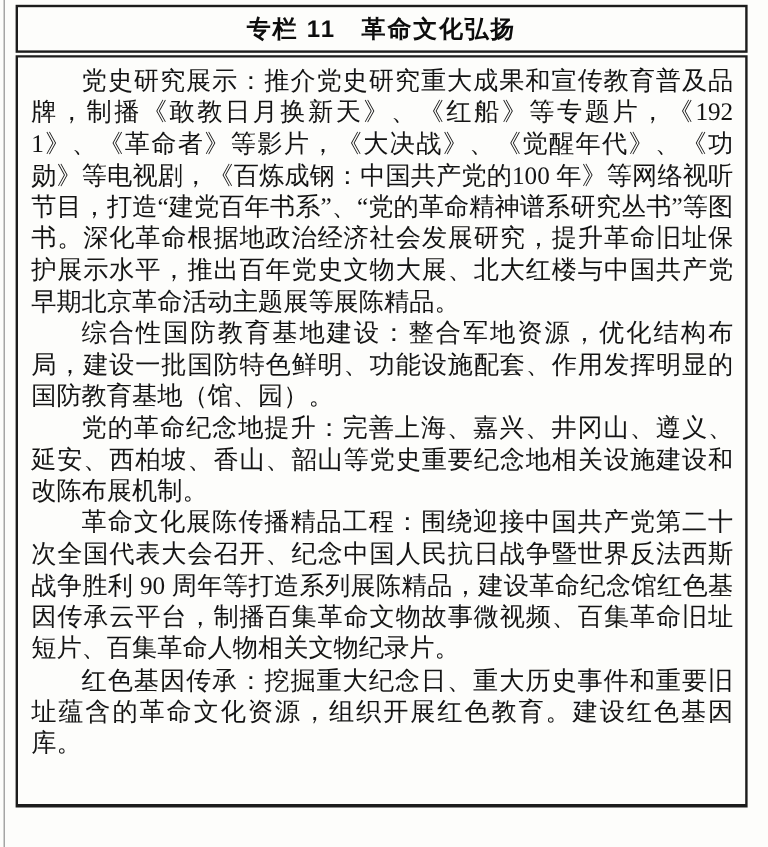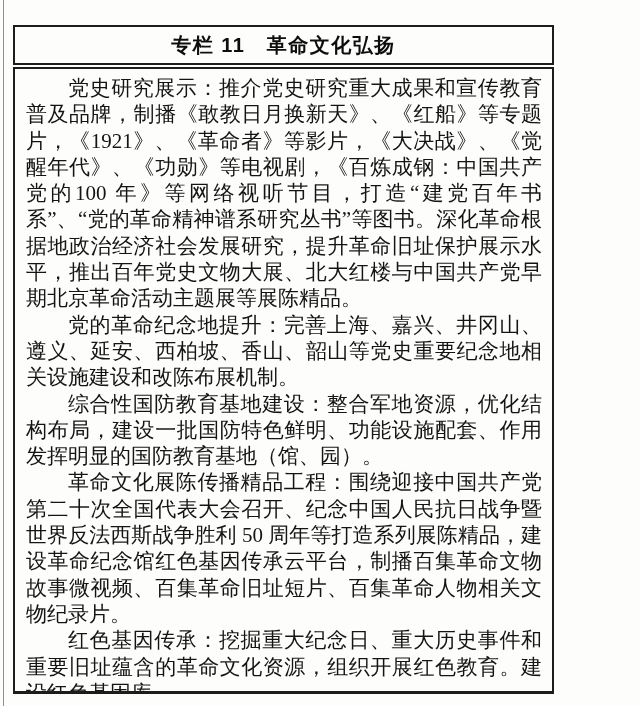--- a/index.html
+++ b/index.html
@@ -16,22 +16,22 @@
     background: #fdfdfb;
   }
   .page-edge {
     position: absolute;
     left: 3px; top: 0;
     width: 1px; height: 706px;
     background: #8f8f8f;
   }
   .panel {
     position: absolute;
-    left: 13px; top: 25px;
-    width: 541px;
+    left: 13px; top: 4px;
+    width: 610px;
     box-sizing: border-box;
   }
   .panel-title-box {
     box-sizing: border-box;
     border: 2px solid #1c1c1c;
     height: 40px;
     margin-bottom: 2px;
     display: flex;
     align-items: center;
     justify-content: center;
@@ -72,21 +72,21 @@
   <div class="page-edge"></div>
 
   <div class="panel">
 
     <div class="panel-title-box">
       <span class="panel-title">专栏 11　革命文化弘扬</span>
     </div>
 
     <div class="panel-body">
       <p class="para">党史研究展示：推介党史研究重大成果和宣传教育普及品牌，制播《敢教日月换新天》、《红船》等专题片，《1921》、《革命者》等影片，《大决战》、《觉醒年代》、《功勋》等电视剧，《百炼成钢：中国共产党的100 年》等网络视听节目，打造“建党百年书系”、“党的革命精神谱系研究丛书”等图书。深化革命根据地政治经济社会发展研究，提升革命旧址保护展示水平，推出百年党史文物大展、北大红楼与中国共产党早期北京革命活动主题展等展陈精品。</p>
+      <p class="para">综合性国防教育基地建设：整合军地资源，优化结构布局，建设一批国防特色鲜明、功能设施配套、作用发挥明显的国防教育基地（馆、园）。</p>
       <p class="para">党的革命纪念地提升：完善上海、嘉兴、井冈山、遵义、延安、西柏坡、香山、韶山等党史重要纪念地相关设施建设和改陈布展机制。</p>
-      <p class="para">综合性国防教育基地建设：整合军地资源，优化结构布局，建设一批国防特色鲜明、功能设施配套、作用发挥明显的国防教育基地（馆、园）。</p>
-      <p class="para">革命文化展陈传播精品工程：围绕迎接中国共产党第二十次全国代表大会召开、纪念中国人民抗日战争暨世界反法西斯战争胜利 50 周年等打造系列展陈精品，建设革命纪念馆红色基因传承云平台，制播百集革命文物故事微视频、百集革命旧址短片、百集革命人物相关文物纪录片。</p>
+      <p class="para">革命文化展陈传播精品工程：围绕迎接中国共产党第二十次全国代表大会召开、纪念中国人民抗日战争暨世界反法西斯战争胜利 90 周年等打造系列展陈精品，建设革命纪念馆红色基因传承云平台，制播百集革命文物故事微视频、百集革命旧址短片、百集革命人物相关文物纪录片。</p>
       <p class="para">红色基因传承：挖掘重大纪念日、重大历史事件和重要旧址蕴含的革命文化资源，组织开展红色教育。建设红色基因库。</p>
 
     </div>
 
   </div>
 </div>
 
 </body></html>

